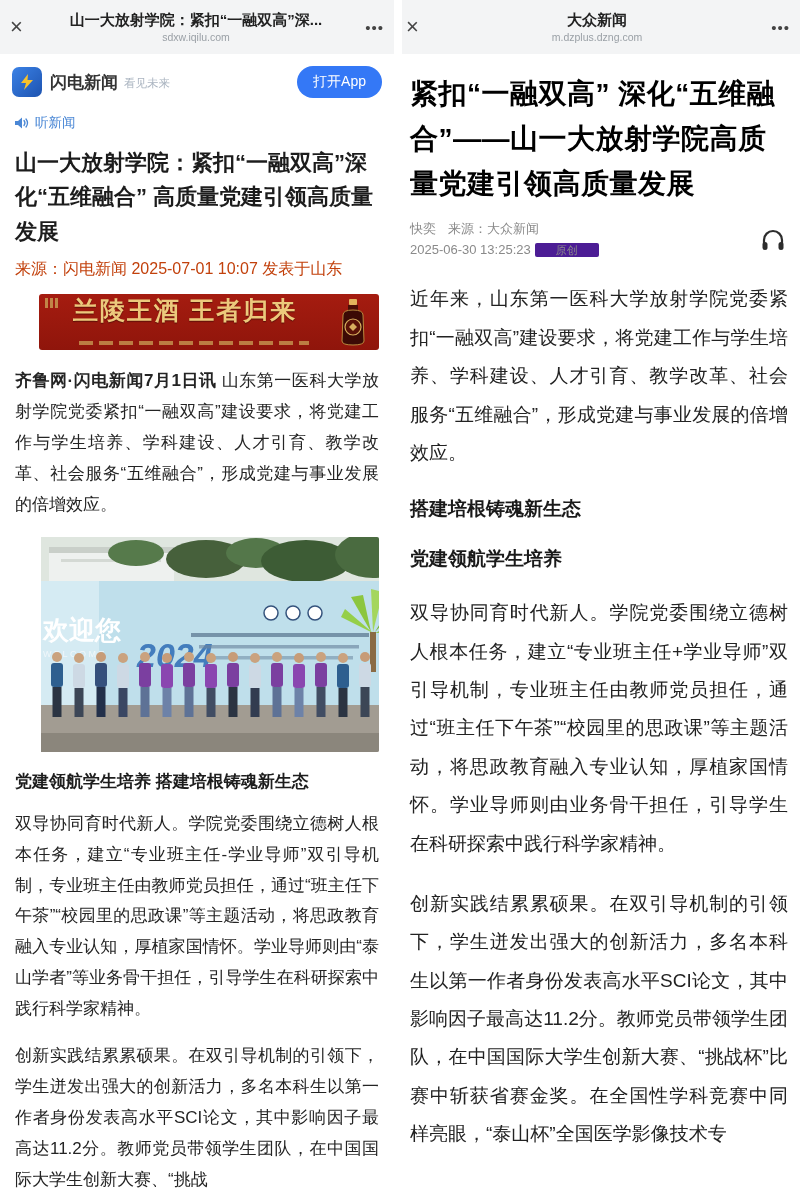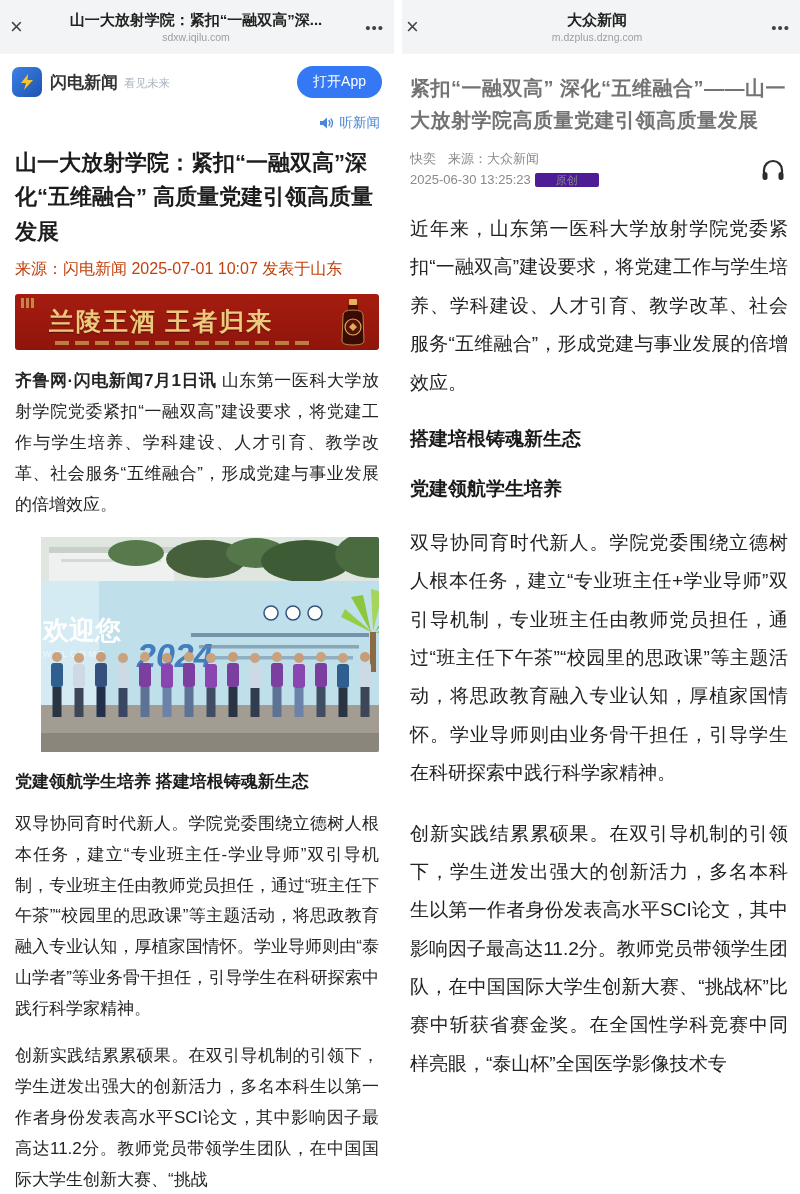--- a/index.html
+++ b/index.html
@@ -21,50 +21,50 @@
   .chrome .purl{font-size:10.5px;color:#9aa0a6;margin-top:1px;}
   .chrome .more{font-size:15px;color:#444;width:30px;text-align:right;letter-spacing:1px;flex:0 0 auto;}
 
   
   .appbar{display:flex;align-items:center;padding:12px 12px 10px 12px;}
   .logo-sq{width:30px;height:30px;border-radius:7px;background:linear-gradient(135deg,#3b82e6 0%,#1d53b0 100%);display:flex;align-items:center;justify-content:center;flex:0 0 auto;}
   .brand{font-size:17px;font-weight:bold;color:#333;margin-left:8px;}
   .tagline{font-size:11.5px;color:#aab4c0;margin-left:6px;margin-top:3px;}
   .openapp{margin-left:auto;background:#3478f6;color:#fff;border:none;border-radius:17px;padding:7px 16px;font-size:14px;font-family:inherit;}
 
-  .listenrow{display:flex;align-items:center;padding:6px 14px 0 14px;color:#4a87d5;font-size:13.5px;justify-content:flex-end;}
+  .listenrow{display:flex;align-items:center;padding:6px 14px 0 14px;color:#4a87d5;font-size:13.5px;}
   .listenrow svg{margin-right:5px;}
 
   .lcontent{padding:0 15px;}
   .l-title{font-size:22px;line-height:1.56;font-weight:bold;color:#1c1c1c;margin:14px 0 10px 0;}
   .l-meta{font-size:16px;color:#c2410c;margin:0 0 14px 0;}
 
   
-  .adbanner{height:56px;border-radius:3px;background:linear-gradient(180deg,#a51c10 0%,#8f150b 100%);position:relative;display:flex;align-items:center;padding:0 10px;overflow:hidden;cursor:pointer;}
+  .adbanner{height:56px;border-radius:3px;background:linear-gradient(180deg,#a51c10 0%,#8f150b 100%);position:relative;display:flex;align-items:flex-start;padding:0 10px;overflow:hidden;cursor:pointer;margin-left:24px;}
   .ad-head{color:#ecc97c;font-family:"Liberation Serif","DejaVu Serif",serif;font-weight:bold;font-size:25px;letter-spacing:2px;white-space:nowrap;text-shadow:0 1px 1px rgba(0,0,0,.4);margin-left:24px;}
   .ad-sub{position:absolute;left:40px;right:70px;bottom:5px;height:4px;background:repeating-linear-gradient(90deg,#caa055 0 14px,transparent 14px 20px);opacity:.75;}
   .ad-mark{position:absolute;left:6px;top:4px;width:14px;height:10px;background:repeating-linear-gradient(90deg,#caa055 0 3px,transparent 3px 5px);opacity:.8;}
   .ad-bottle{position:absolute;right:8px;top:3px;}
 
   .body-p{font-size:17px;line-height:1.82;color:#242424;margin:16px 0;text-align:justify;}
   .body-p b{font-weight:bold;}
   .l-subhead{font-size:17px;font-weight:bold;color:#1d1d1d;margin:18px 0 4px 0;}
 
   .photo{margin-top:16px;border-radius:2px;overflow:hidden;line-height:0;padding-left:26px;}
 
   
   .nav{display:flex;align-items:center;padding:12px 12px 10px 8px;}
   .hamburger{width:20px;height:14px;display:flex;flex-direction:column;justify-content:space-between;flex:0 0 auto;cursor:pointer;}
   .hamburger i{display:block;height:2.5px;background:#3c3c3c;border-radius:2px;}
   .homelink{color:#3a6fd8;font-size:15px;font-weight:bold;margin-left:12px;}
   .openred{margin-left:auto;background:#ea1c26;color:#fff;border:none;border-radius:18px;padding:5px 12px 5px 6px;font-size:15px;font-weight:bold;display:flex;align-items:center;font-family:inherit;}
   .dz-ico{width:19px;height:19px;background:#fff;border-radius:4px;color:#ea1c26;font-size:12px;font-weight:bold;display:flex;align-items:center;justify-content:center;margin-right:5px;}
 
   .rcontent{padding:0 12px 0 8px;}
-  .r-title{font-size:20px;line-height:1.6;font-weight:800;color:#737373;margin:18px 0 14px 0;letter-spacing:.5px;}
+  .r-title{font-size:28px;line-height:1.6;font-weight:800;color:#000000;margin:18px 0 14px 0;letter-spacing:.5px;}
   .r-meta{display:flex;align-items:flex-start;color:#8a8a8a;margin-bottom:6px;}
   .r-meta .lines{flex:1;}
   .r-meta .m1{font-size:13px;margin-bottom:4px;}
   .r-meta .m1 .src{margin-left:12px;}
   .r-meta .m2{font-size:13px;}
   .badge{background:#4c1d95;color:#8a8a8a;font-size:11px;padding:1px 21px;border-radius:2px;margin-left:4px;}
   .hp-btn{flex:0 0 auto;background:none;border:none;padding:2px;margin-top:6px;cursor:pointer;}
 
   .r-p{font-size:19px;line-height:2.02;color:#222;margin:22px 0;text-align:justify;}
   .r-h{font-size:19px;font-weight:bold;color:#1a1a1a;margin:24px 0 0 0;}

